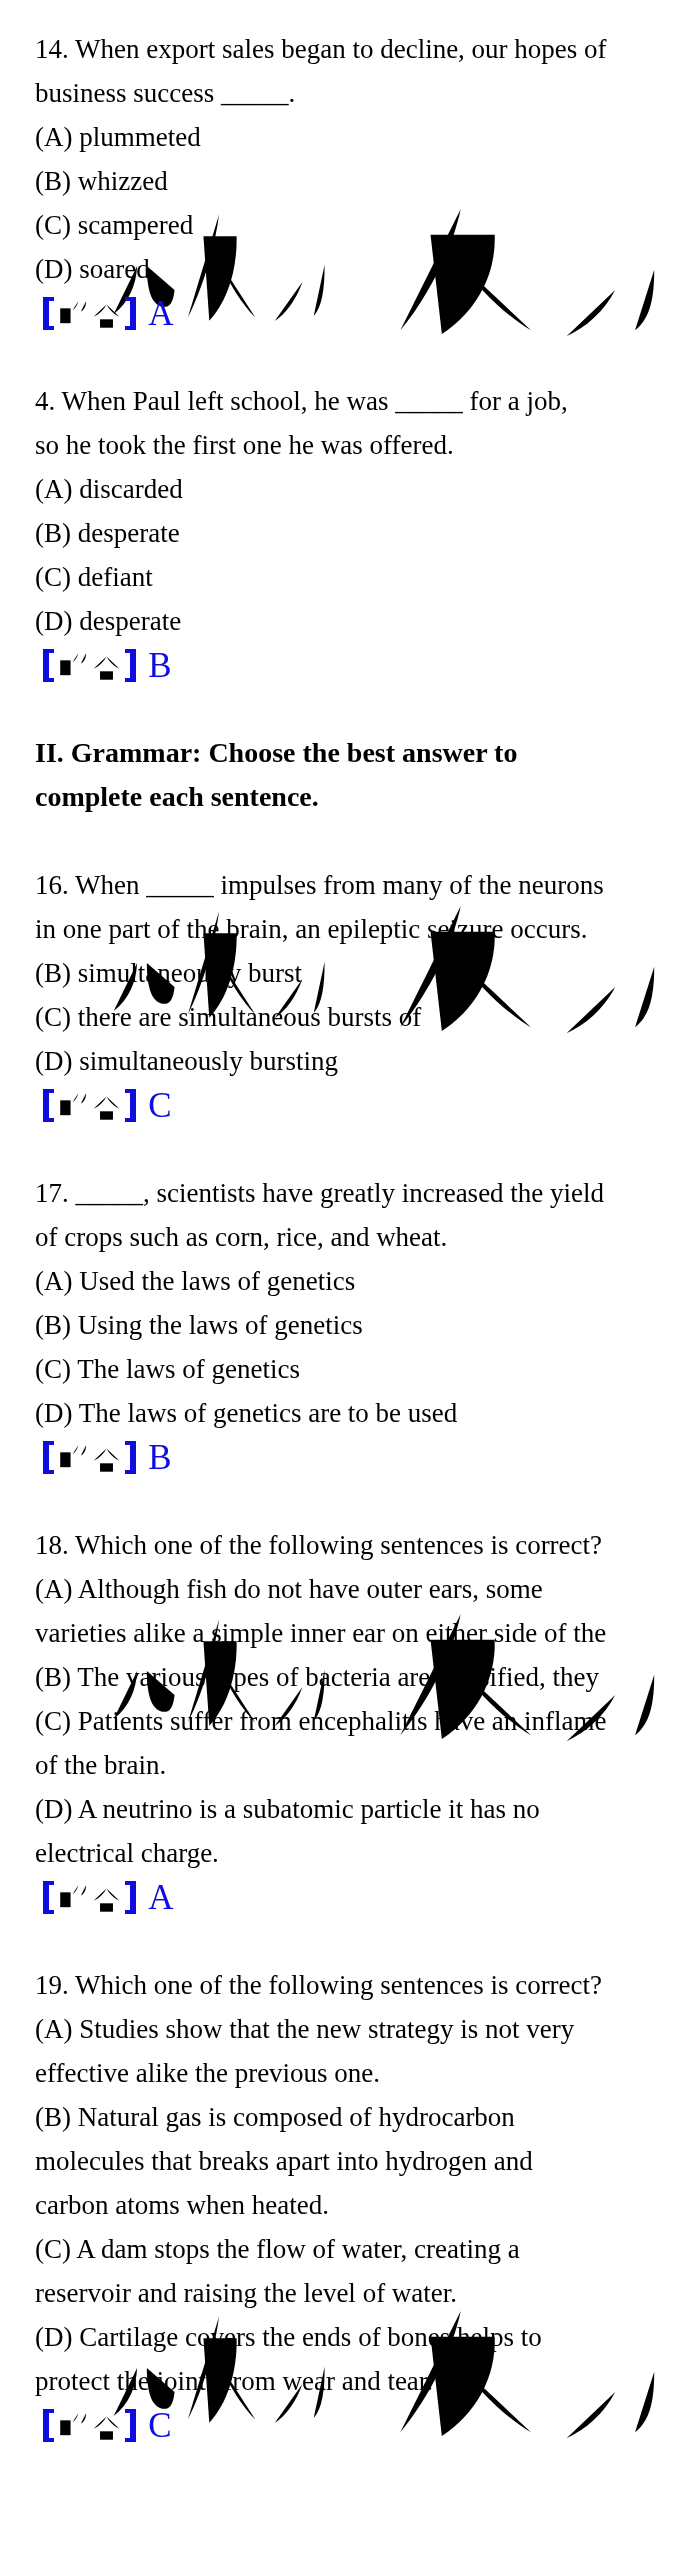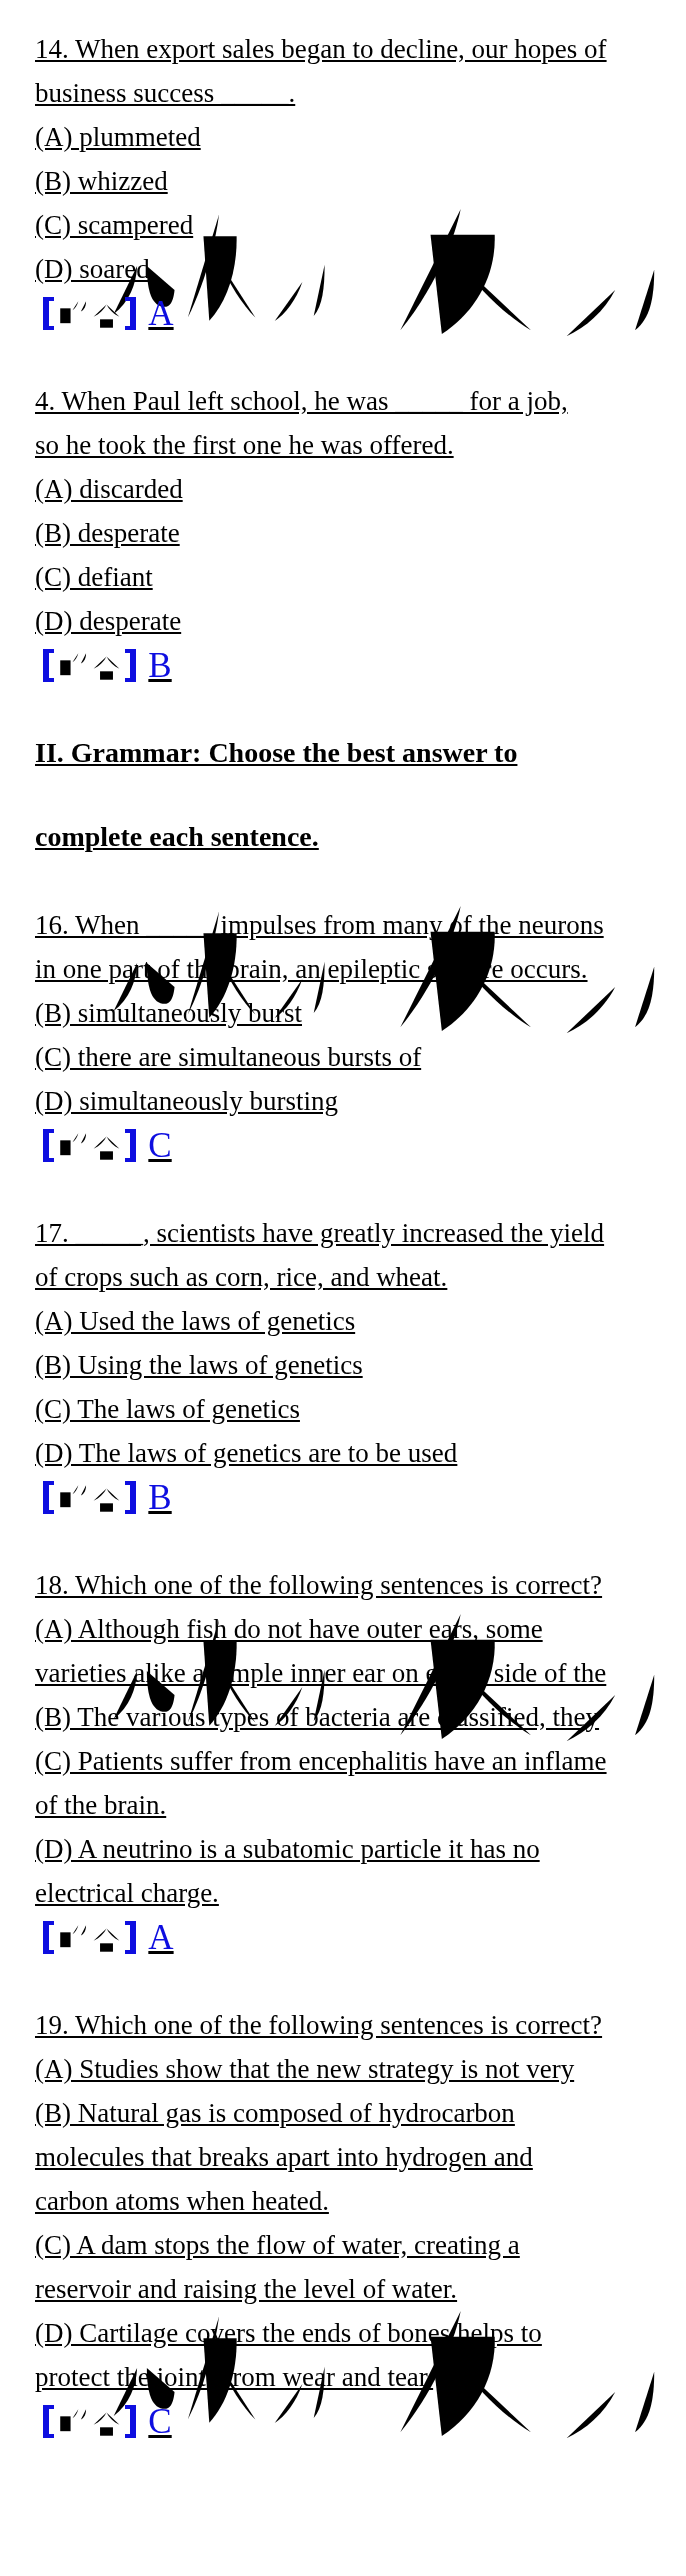--- a/index.html
+++ b/index.html
@@ -1,35 +1,34 @@
 <!DOCTYPE html>
 <html style="--paper: #ffffff; --ink: #000000; --blue: #0e0ee0; --wm: #ececec;font-size:11.2px"><head>
 <meta charset="utf-8">
 <style>
   html,body{margin:0;padding:0;background:#fff;}
   .page{
     position:relative; width:687px; height:2576px; overflow:hidden;
     background:var(--paper,#ffffff);
     font-family:"Liberation Serif","DejaVu Serif",serif;
     color:var(--ink,#000);
-    text-decoration:underline;
   }
   
   .wm{position:absolute;inset:0;z-index:0;}
   .wm-band{position:absolute;left:0;width:687px;height:151px;}
   .wm-band svg{position:absolute;color:var(--wm,#ececec);}
   
   .content{position:relative;z-index:1;padding-top:27px;}
   .qblock{margin-bottom:44px;}
   .qblock.last{margin-bottom:0;}
   .line{
     height:44px; line-height:44px; padding-left:35px;
     font-size:27px; white-space:nowrap;
   }
-  .head{font-weight:bold;font-size:28px;margin-top:40px;}
+  .head{font-weight:bold;font-size:28px;}
   
   .answer{
     display:flex; align-items:center; padding-left:43px;
     color:var(--blue,#0e0ee0);
   }
   .br-l,.br-r{
     box-sizing:border-box; width:10.5px; height:33px; flex:0 0 auto;
     border:0 solid var(--blue,#0e0ee0);
   }
   .br-l{border-width:4.9px 0 4.9px 6.3px; margin-right:2.1px;}
@@ -299,20 +298,21 @@
           </svg>
         <span class="br-r"></span>
 
         <span class="ans-letter">A</span>
       </div>
     </section>
 
     <section class="qblock last">
       <div class="line">19. Which one of the following sentences is correct?</div>
       <div class="line">(A) Studies show that the new strategy is not very</div>
+      <div class="line">effective alike the previous one.</div>
       <div class="line">(B) Natural gas is composed of hydrocarbon</div>
       <div class="line">molecules that breaks apart into hydrogen and</div>
       <div class="line">carbon atoms when heated.</div>
       <div class="line">(C) A dam stops the flow of water, creating a</div>
       <div class="line">reservoir and raising the level of water.</div>
       <div class="line">(D) Cartilage covers the ends of bones helps to</div>
       <div class="line">protect the joints from wear and tear.</div>
       <div class="line answer">
         <span class="br-l"></span>
         <svg class="cjk" viewBox="0 0 48 48">

